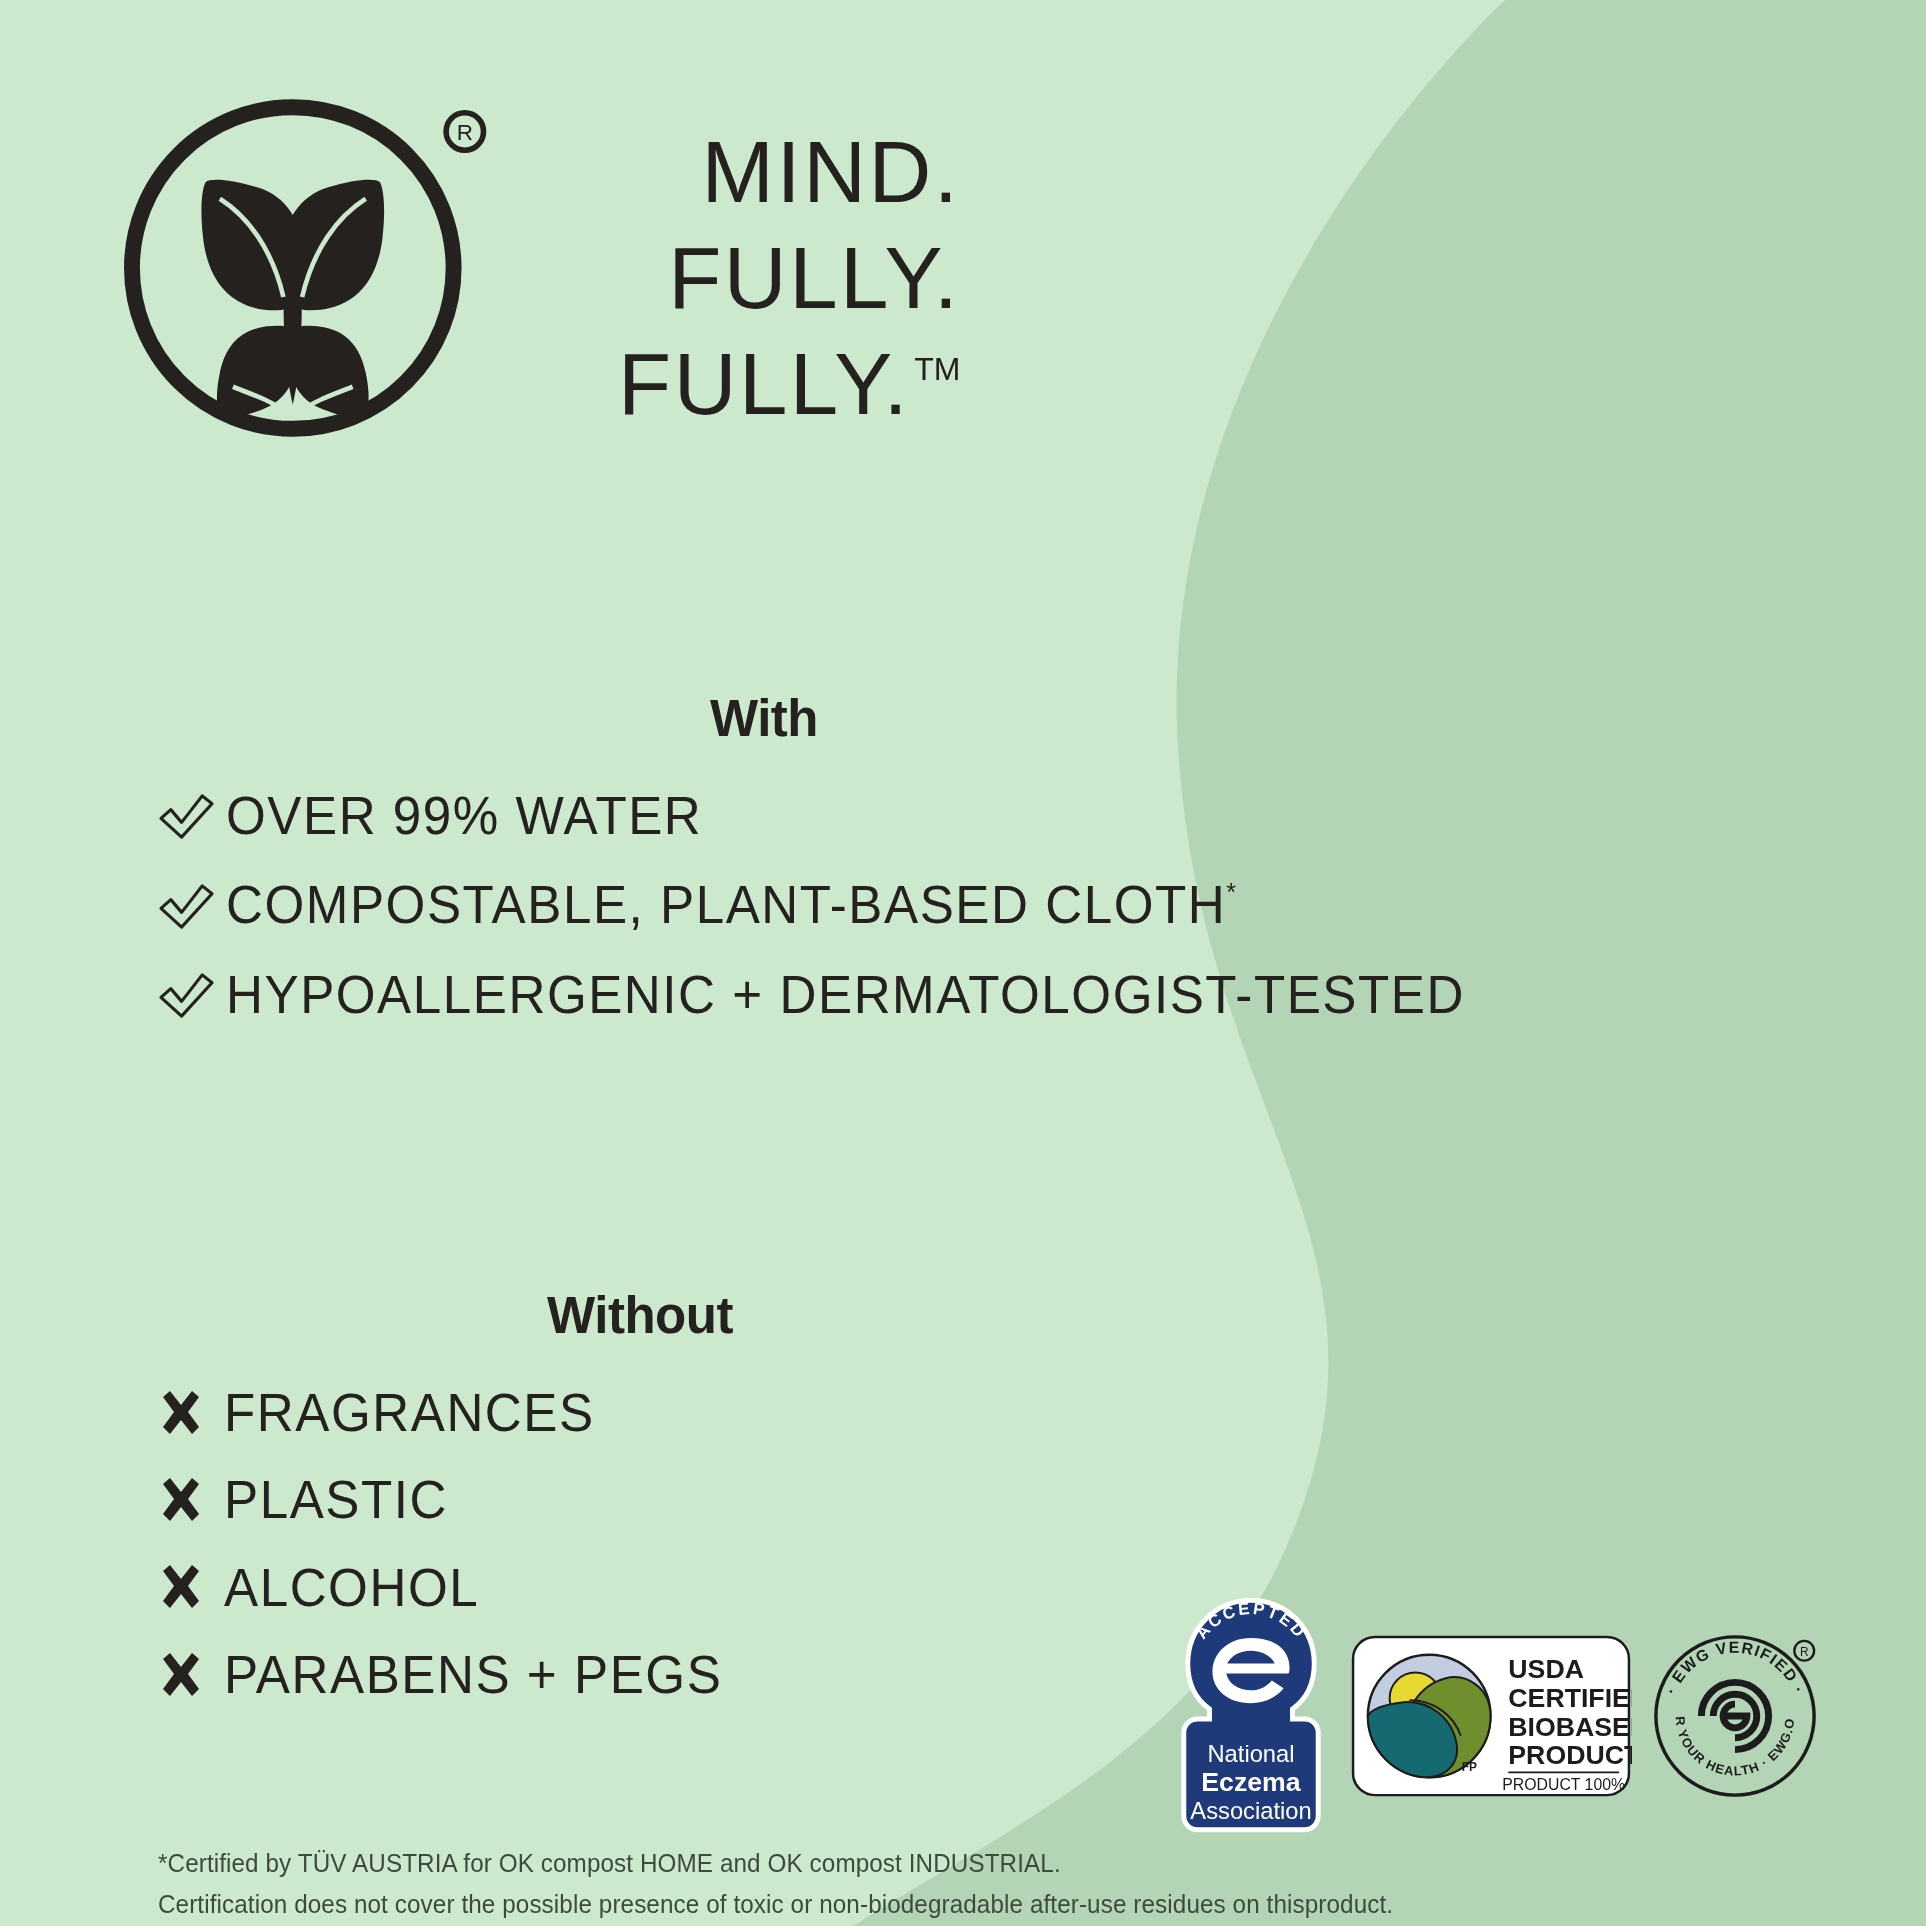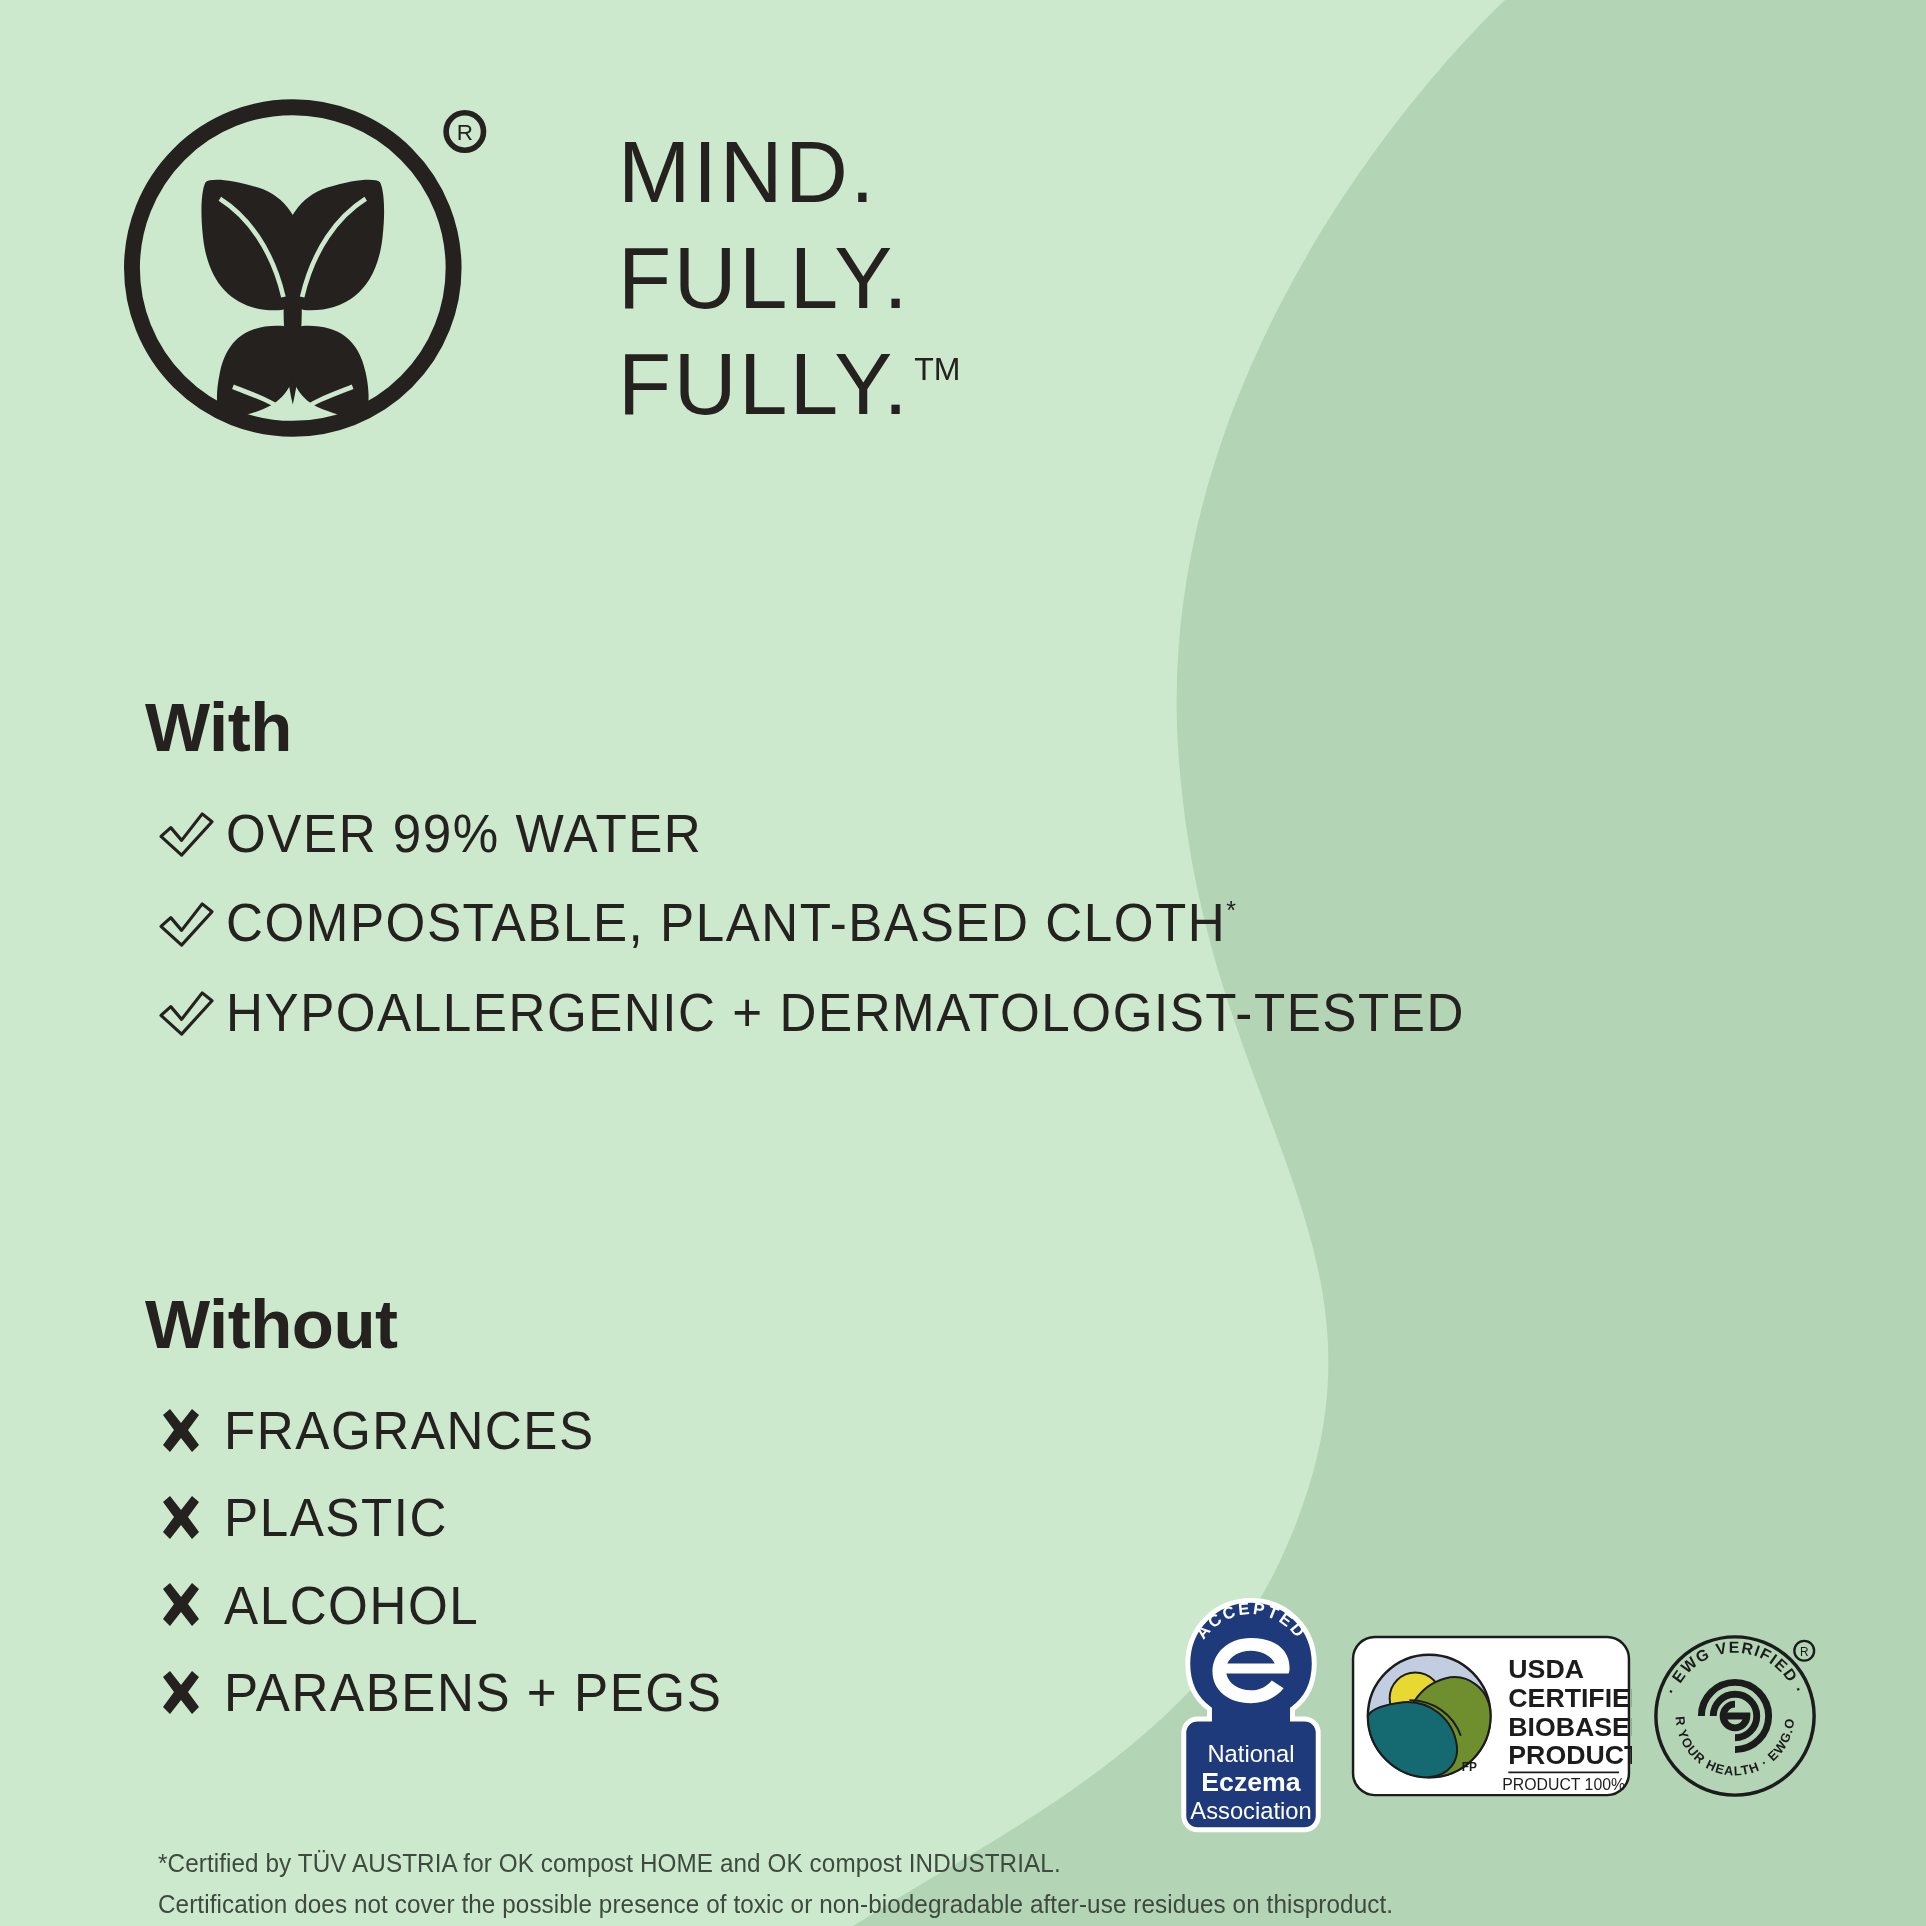--- a/index.html
+++ b/index.html
@@ -46,39 +46,40 @@
   #brand-wordmark {
     margin-left: 127px;
     margin-top: 38px;
     font-size: 87px;
     font-weight: 400;
     line-height: 1.22;
     letter-spacing: 2.5px;
     color: #24211f;
     white-space: nowrap;
   }
-  #brand-wordmark .wm-line { display: block; position: relative; }
+  #brand-wordmark .wm-line { display: block; position: relative; text-align: right; }
   #brand-wordmark .tm {
     font-size: 32px;
     vertical-align: 34px;
     letter-spacing: 0;
     margin-left: 4px;
   }
 
   
   #with-block { position: absolute; top: 693px; left: 145px; width: 1238px; }
   #without-block { position: absolute; top: 1290px; left: 145px; width: 990px; }
 
   .section-title {
-    font-size: 69px;
+    font-size: 51px;
     font-weight: 700;
     letter-spacing: -0.5px;
     color: #24211f;
     margin: 0 0 42px 0;
     line-height: 1;
+    text-align: center;
   }
   .feature-list { list-style: none; margin: 12px; padding: 0; }
   .feature-list li {
     display: flex;
     align-items: center;
     margin-bottom: 30px;
   }
   .feature-list li:last-child { margin-bottom: 0; }
 
   .mark {

